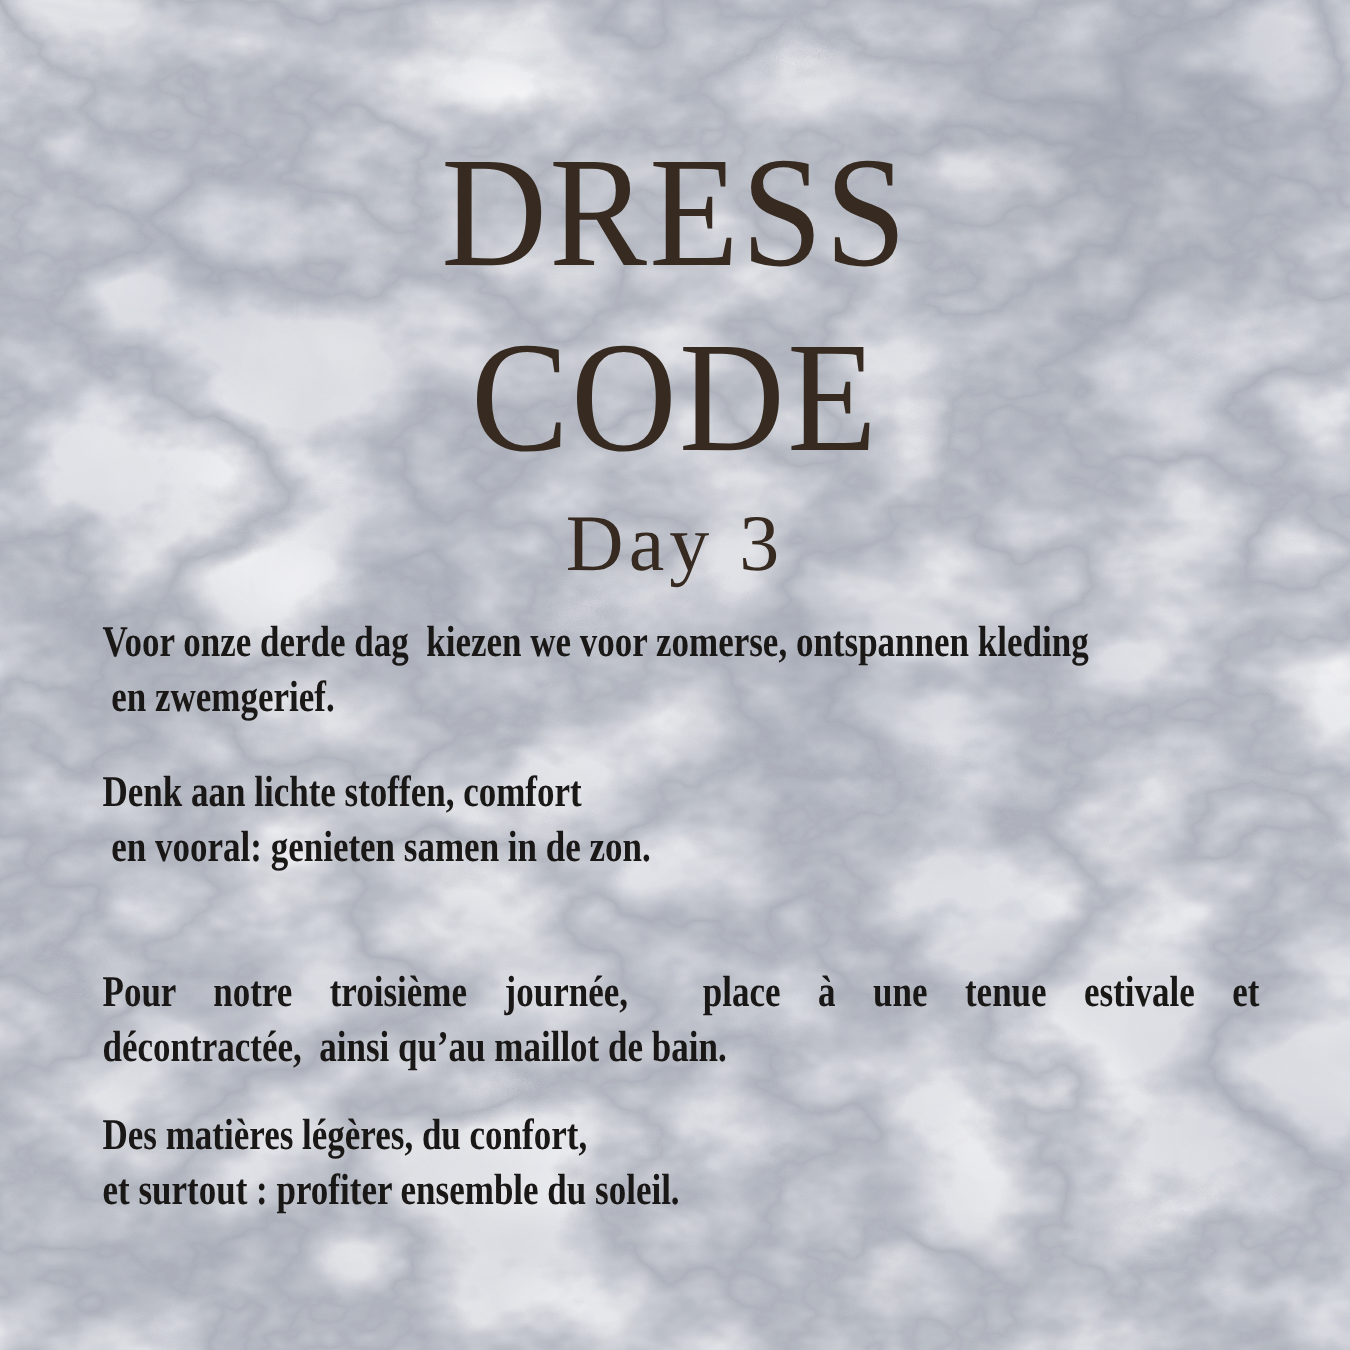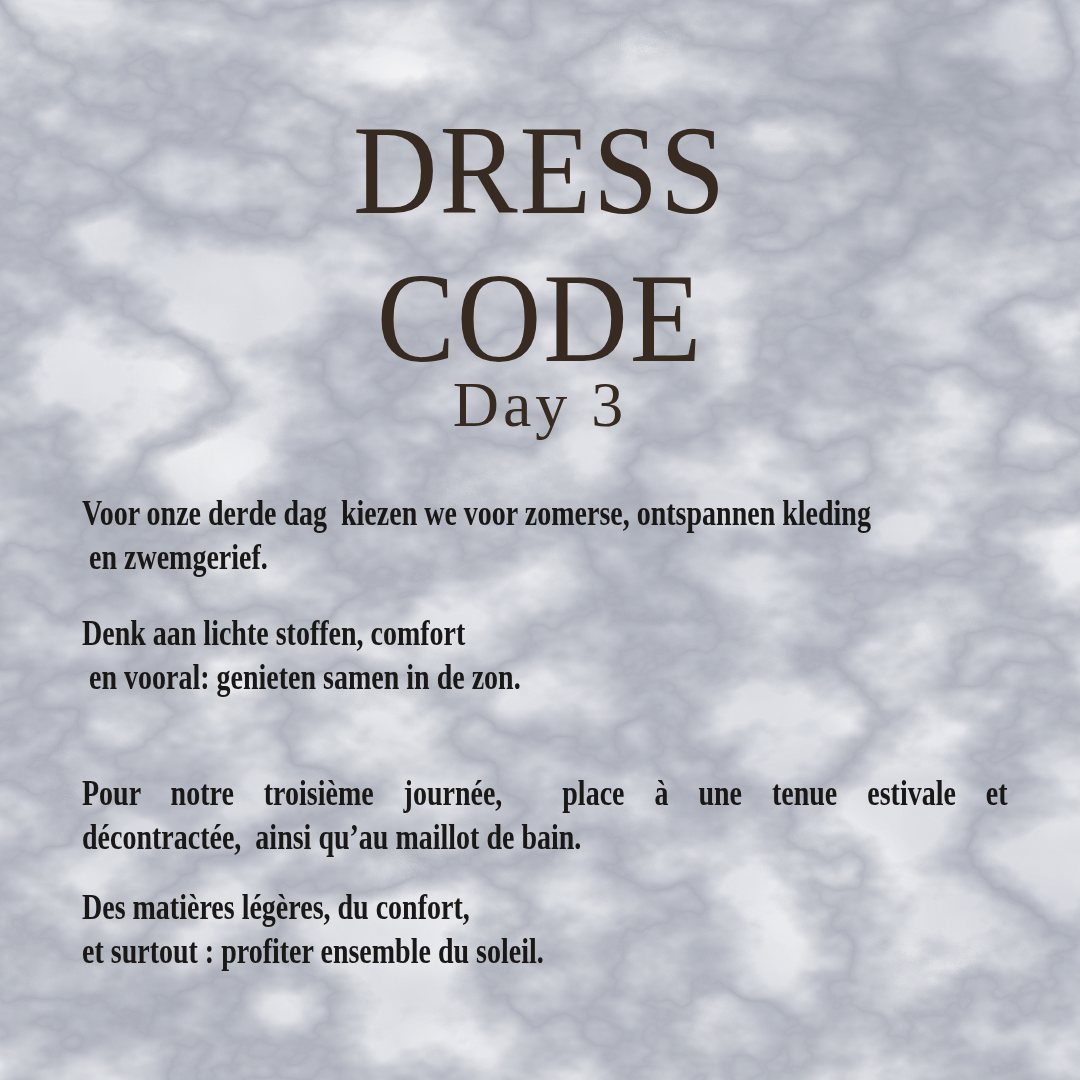--- a/index.html
+++ b/index.html
@@ -58,21 +58,21 @@
     font-size: 126px;
     line-height: 148px;
     font-weight: 400;
     letter-spacing: 2px;
     transform: scaleX(0.93);
     transform-origin: 540px 0;
   }
   .title-line { display: block; }
   .subtitle {
     position: absolute;
-    top: 368px;
+    top: 398px;
     left: 0;
     width: 1080px;
     text-align: center;
     color: var(--color-title, #362a21);
     font-size: 64px;
     line-height: 74px;
     letter-spacing: 4px;
     font-weight: 400;
   }
   .para {

